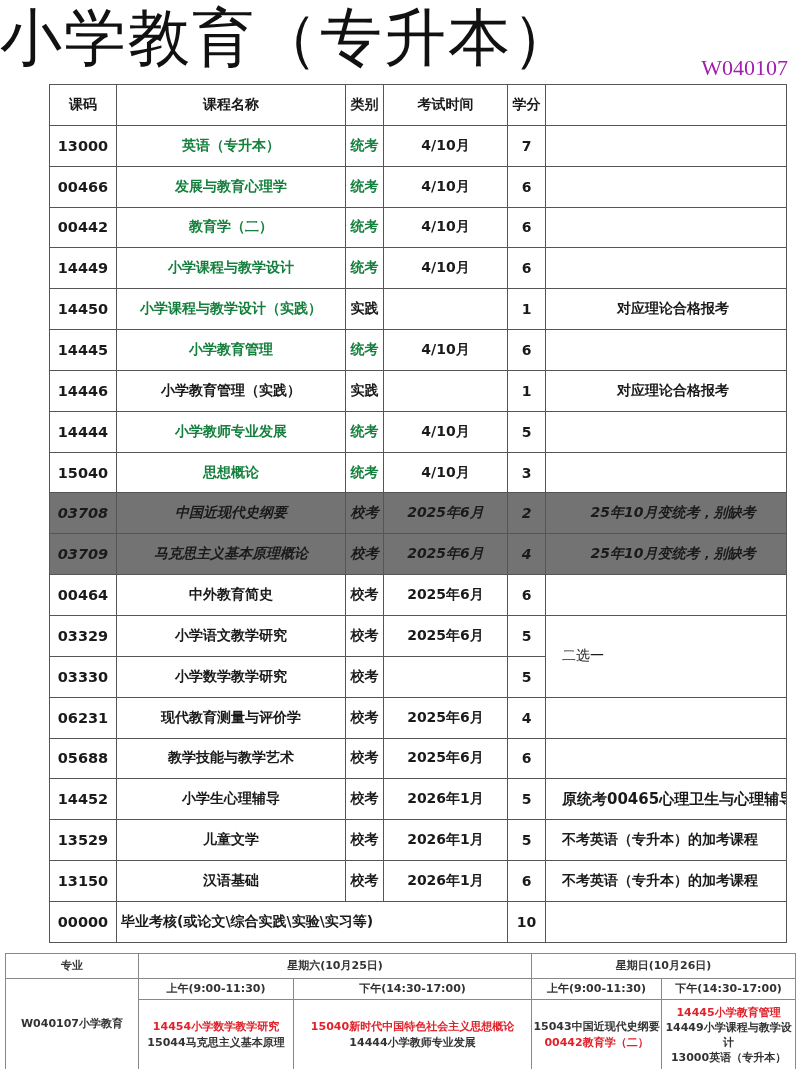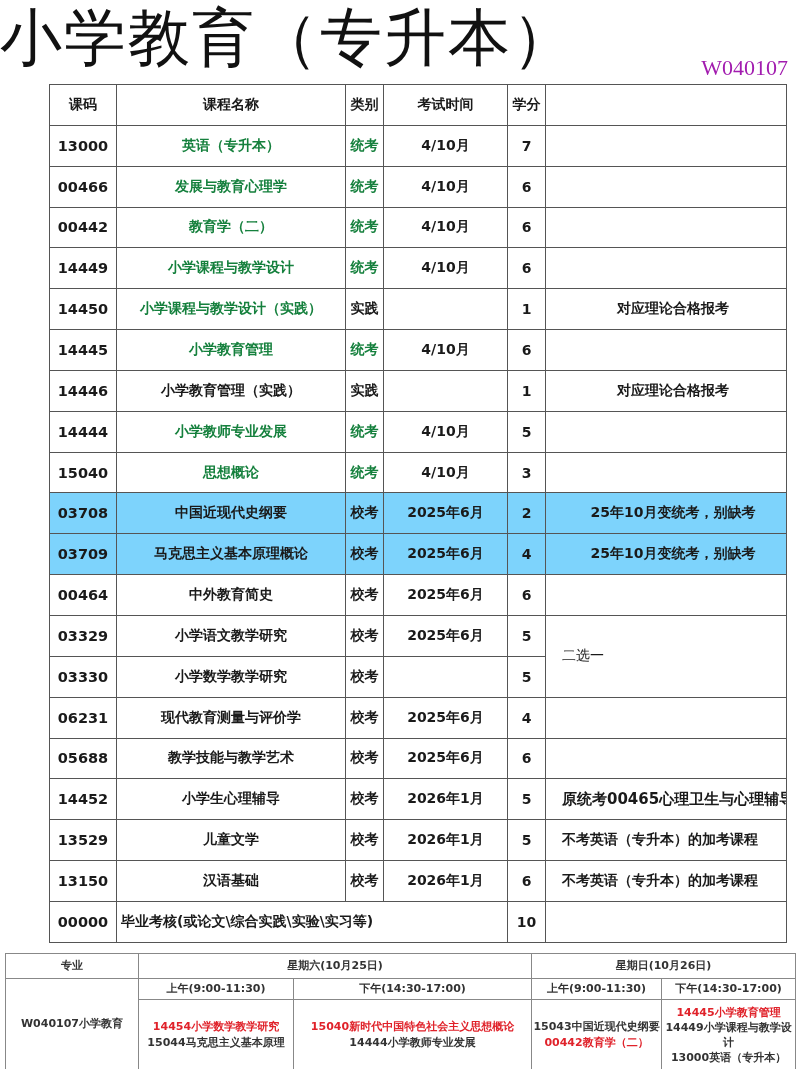--- a/index.html
+++ b/index.html
@@ -22,21 +22,21 @@
     border-collapse: collapse; table-layout: fixed; margin-left: 13px;
   }
   table.main td, table.main th {
     border: 1.5px solid #555; text-align: center; vertical-align: middle;
     height: 40.85px; font-size: 14px; font-weight: bold; color: #1a1a1a;
     padding: 0 2px; white-space: nowrap; overflow: hidden;
   }
   table.main th { font-weight: bold; }
   table.main td.code { font-size: 14.5px; }
   table.main td.red { color: #15803d; }
-  table.main tr.hl td { background: #7dd3fc; }
+  table.main tr.hl td { background: #737373; font-style: italic; }
   table.main td.left { text-align: left; padding-left: 4px; }
   table.main td.note { font-weight: bold; padding-left: 16px; }
   table.main td.note-left { text-align: left; padding-left: 16px; }
 
   table.sched {
     position: absolute; left: 5px; top: 953px; width: 790px;
     border-collapse: collapse; table-layout: fixed; border-radius: 25px;
   }
   table.sched td {
     border: 1px solid #888; text-align: center; vertical-align: middle;

